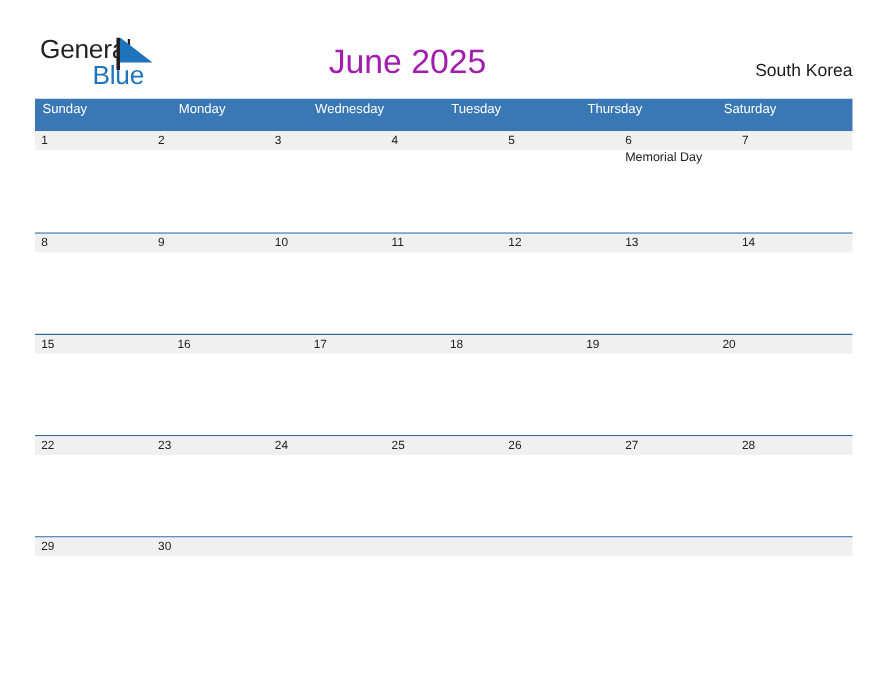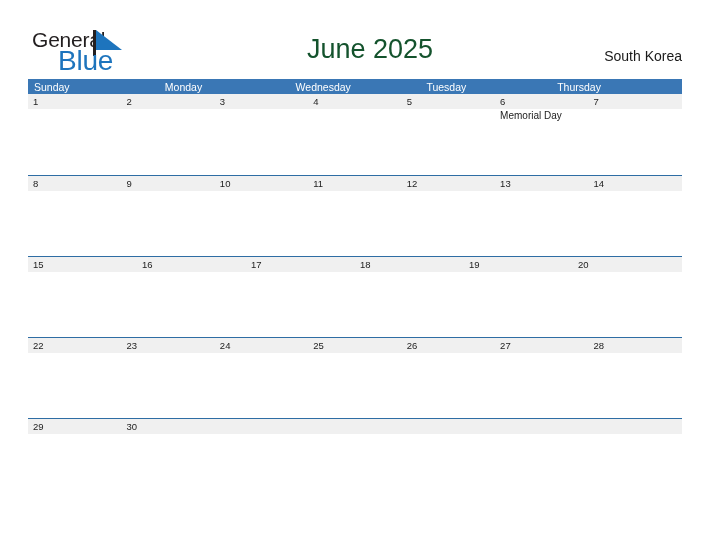--- a/index.html
+++ b/index.html
@@ -27,63 +27,62 @@
     position: absolute;
     left: 0; top: 0;
     font-size: 21px;
     color: #231f20;
     letter-spacing: -0.2px;
     line-height: 24px;
     white-space: nowrap;
   }
   .logo-blue {
     position: absolute;
-    left: 26px; top: 21px;
-    font-size: 28px;
+    left: 42px; top: 21px;
+    font-size: 21px;
     color: #1d74bd;
     letter-spacing: -0.2px;
     line-height: 24px;
     white-space: nowrap;
   }
   .logo-flag {
     position: absolute;
     left: 61px; top: 2px;
     width: 30px; height: 26px;
   }
   .logo-flag svg { display: block; }
 
   .cal-title {
     position: absolute;
     left: 0; top: 34px;
     width: 652px;
     text-align: center;
     font-size: 27px;
-    color: #14532d;
+    color: #a21caf;
     font-weight: normal;
     letter-spacing: 0px;
-    margin-left: 44px;
   }
   .cal-country {
     position: absolute;
     right: 30px; top: 48px;
     font-size: 14px;
     color: #1a1a1a;
     white-space: nowrap;
   }
 
   
   .calendar {
     position: absolute;
     left: 28px; top: 79px;
     width: 654px;
   }
   .weekday-row {
     display: flex;
     background: #3a77b5;
-    height: 15px;
+    height: 26px;
   }
   .weekday {
     flex: 1 1 0;
     color: #ffffff;
     font-size: 10.5px;
     line-height: 17px;
     padding-left: 6px;
     white-space: nowrap;
     overflow: hidden;
   }
@@ -152,20 +151,21 @@
   </div>
 
   <div class="calendar">
 
     <div class="weekday-row">
       <div class="weekday">Sunday</div>
       <div class="weekday">Monday</div>
       <div class="weekday">Wednesday</div>
       <div class="weekday">Tuesday</div>
       <div class="weekday">Thursday</div>
+      <div class="weekday">Saturday</div>
     </div>
 
     <div id="weeks-container">
         <div class="week-row">
           <div class="dateband"></div>
           <div class="day-cell">
             <span class="day-num">1</span>
             <div class="day-events"></div>
           </div>
           <div class="day-cell">

